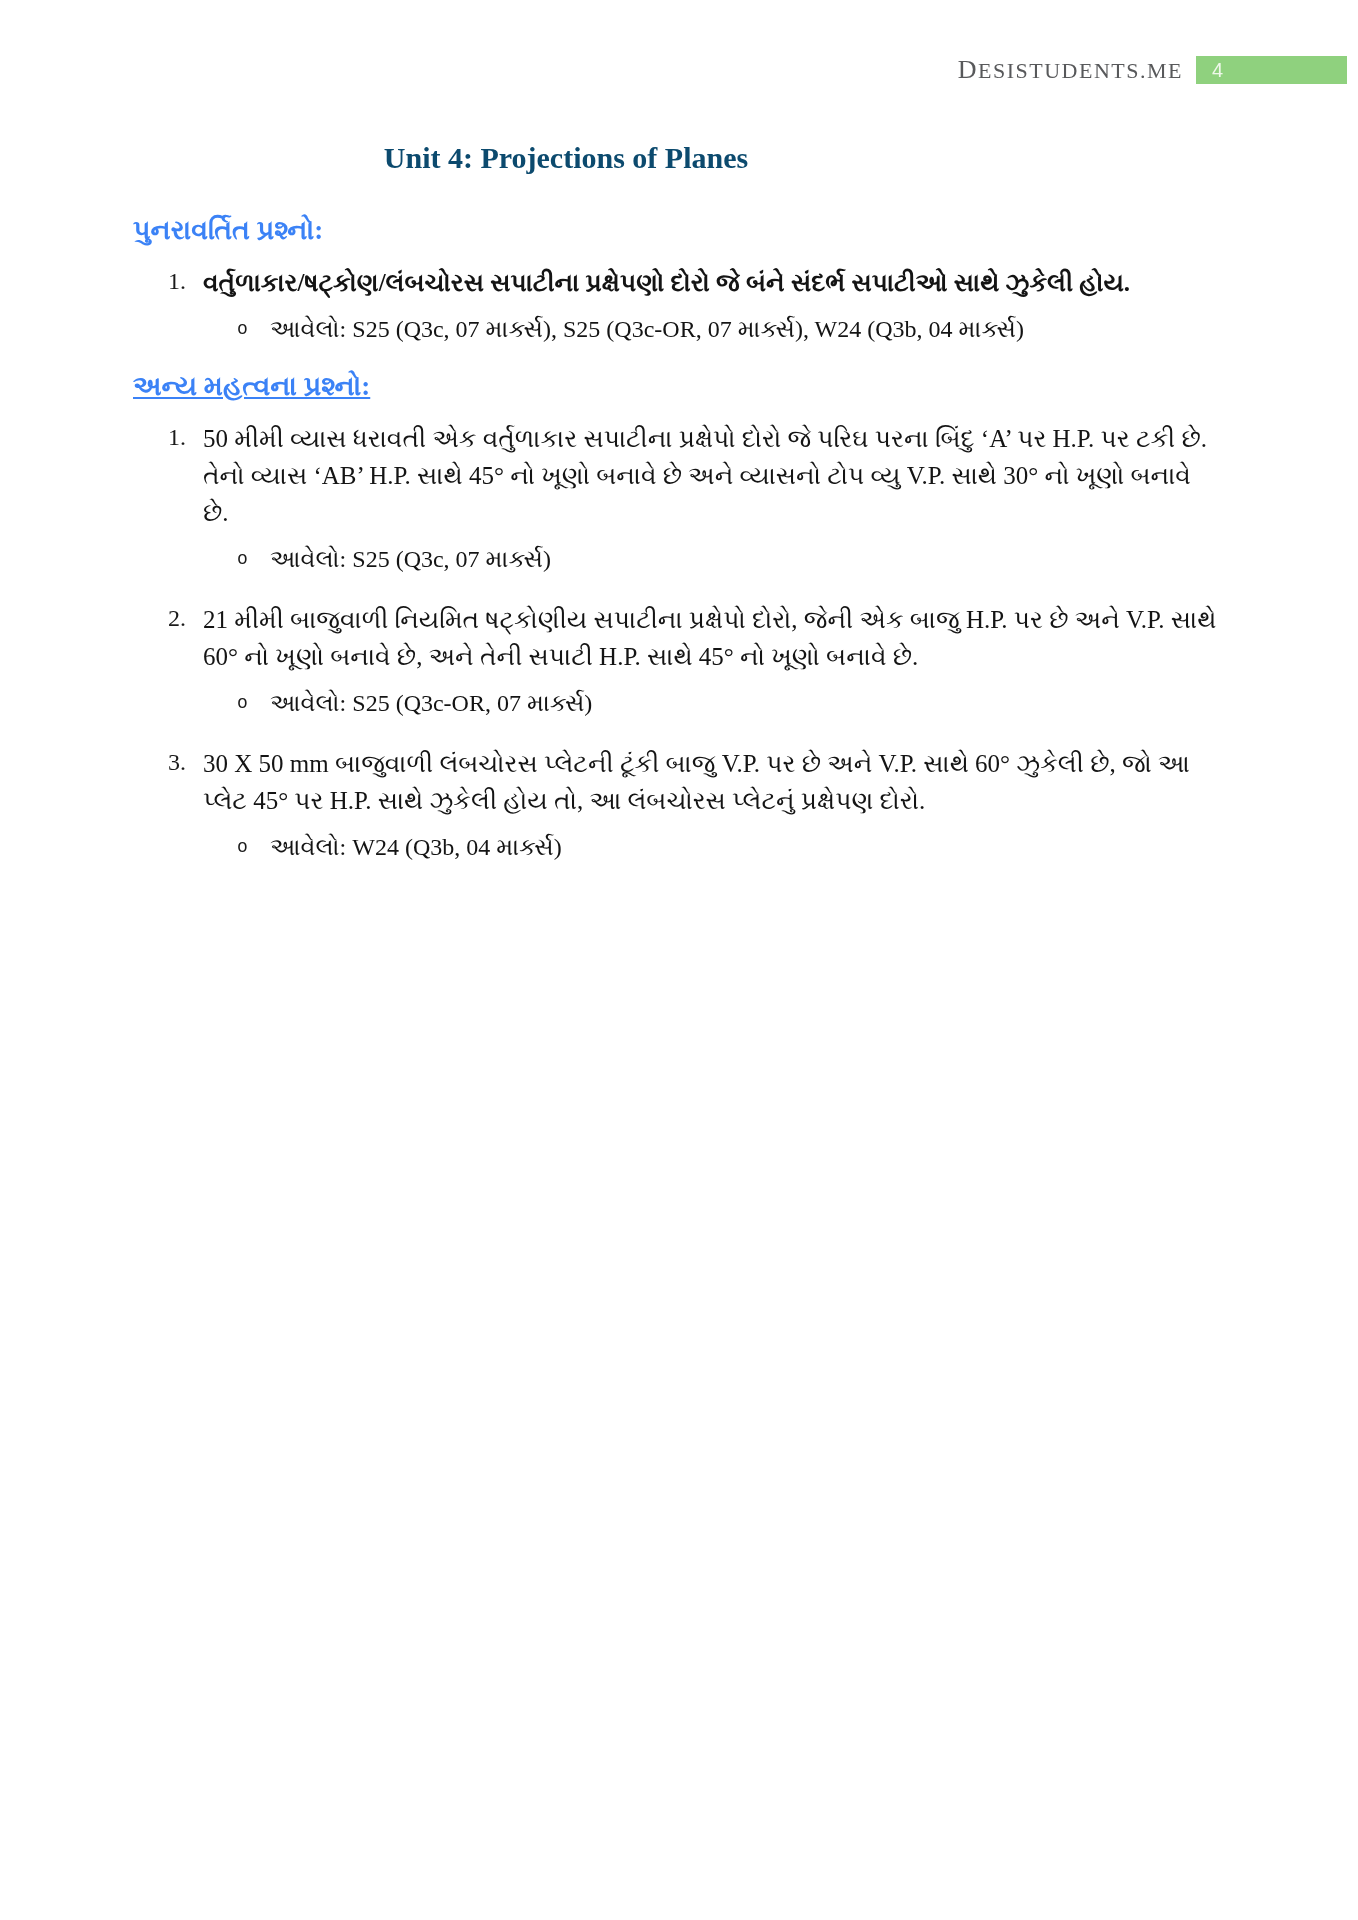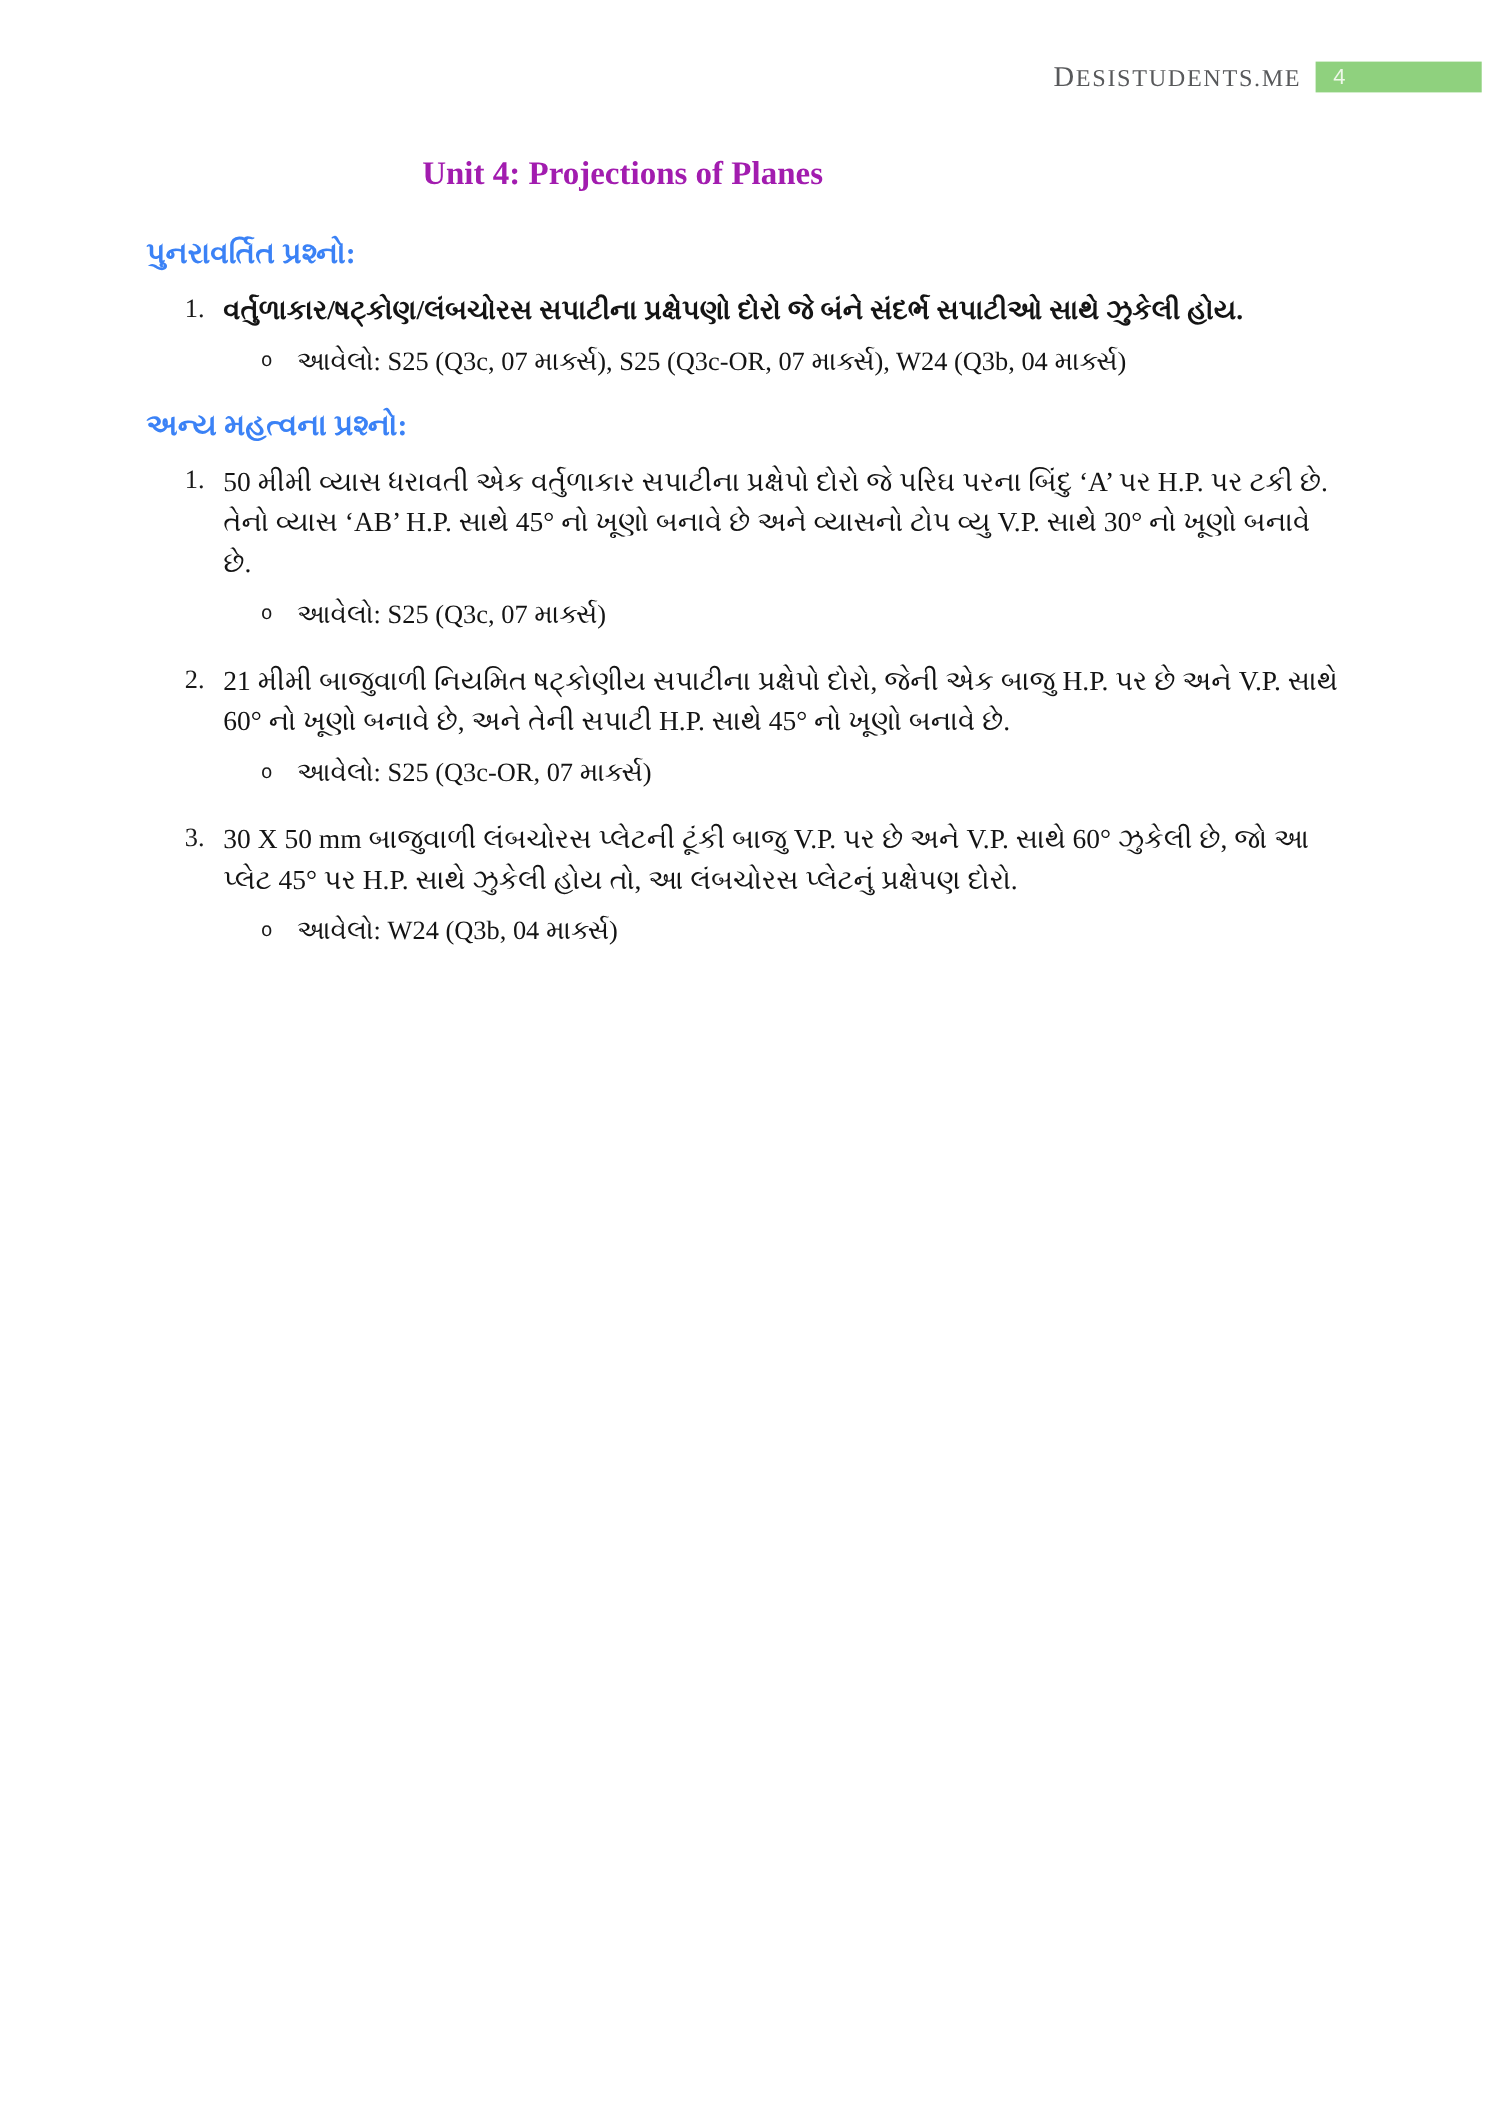--- a/index.html
+++ b/index.html
@@ -15,27 +15,27 @@
   .site{font-size:22px;color:#58595b;letter-spacing:1.5px;margin-right:13px;display:inline-block;}
   .site::first-letter{font-size:26px;}
   .badge{
     width:151px;height:28px;background:#8fd17e;color:#eff8ea;
     font-size:20px;line-height:28px;padding-left:16px;box-sizing:border-box;
     font-family:"Liberation Sans",sans-serif;
   }
 
   
   .title-wrap{margin:56px 0 40px 133px;width:866px;text-align:center;}
-  h1{font-size:30px;font-weight:bold;margin:12px;color:#a21caf;}
+  h1{font-size:30px;font-weight:bold;margin:12px;color:#0c4a6e;}
 
   
   .content{padding:0 138px 0 133px;}
   h2{font-size:27px;font-weight:bold;margin:0 0 18px 0;color:#3b82f6;}
   .sect{margin-bottom:6px;}
-  .sect + .sect h2{margin-top:20px;}
+  .sect + .sect h2{margin-top:20px;text-decoration:underline;}
 
   .qitem{display:flex;margin:0 0 10px 35px;}
   .qnum{flex:none;width:35px;font-size:24px;line-height:1.48;color:#1a1a1a;}
   .qtext{font-size:25px;line-height:1.48;}
   .qtext.bold{font-weight:bold;}
 
   .subbullet{display:flex;margin:8px 0 24px 104px;}
   .marker{flex:none;width:33px;font-family:"Liberation Mono","DejaVu Sans Mono",monospace;font-size:18px;line-height:2;color:#1a1a1a;}
   .stext{font-size:24px;line-height:1.5;text-align:center;}
 </style>

